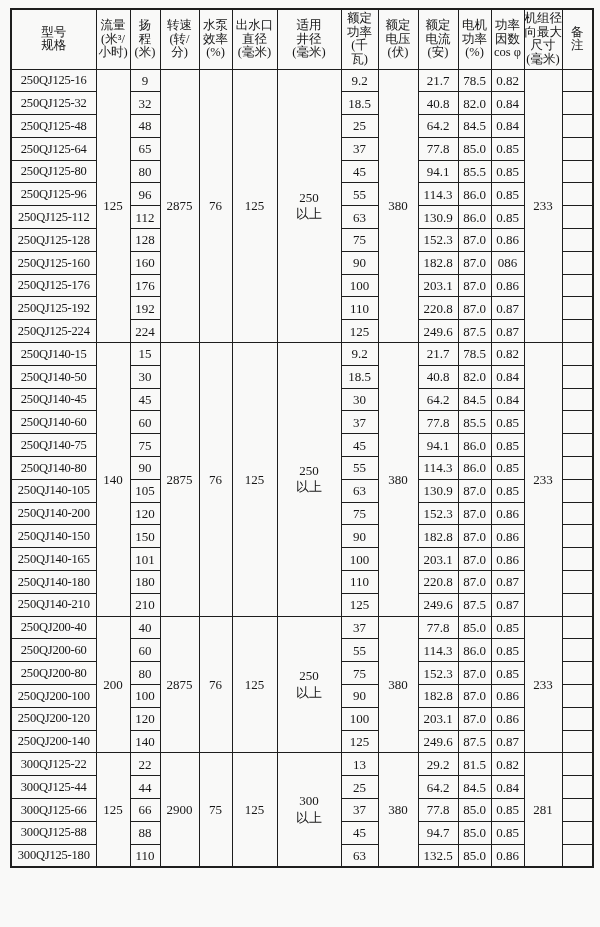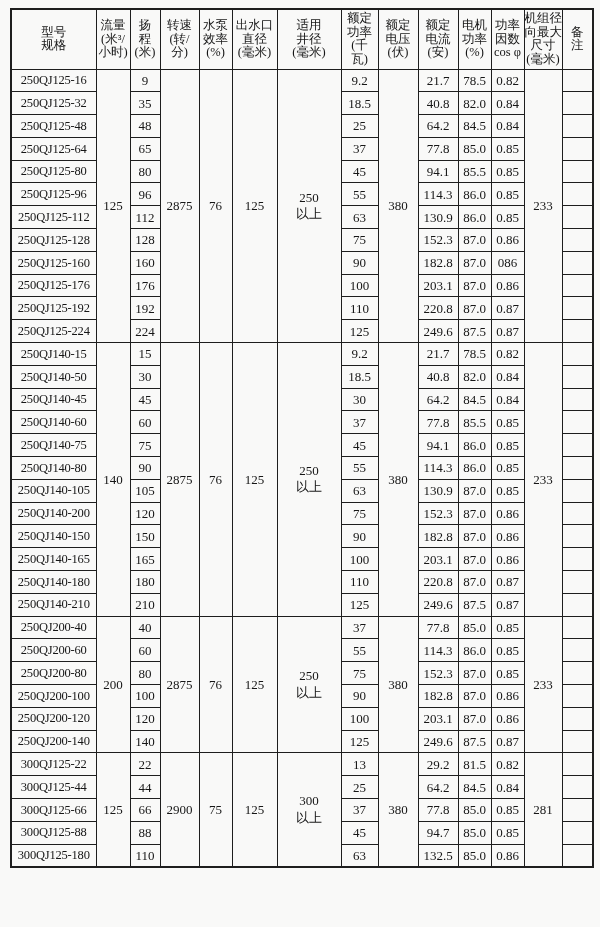--- a/index.html
+++ b/index.html
@@ -157,21 +157,21 @@
           <td>9.2</td>
           <td rowspan="12" class="merged">380</td>
           <td>21.7</td>
           <td>78.5</td>
           <td>0.82</td>
           <td rowspan="12" class="merged">233</td>
           <td></td>
         </tr>
         <tr>
           <td class="model">250QJ125-32</td>
-          <td>35</td>
+          <td>32</td>
           <td>18.5</td>
           <td>40.8</td>
           <td>82.0</td>
           <td>0.84</td>
           <td></td>
         </tr>
         <tr>
           <td class="model">250QJ125-48</td>
           <td>48</td>
           <td>25</td>
@@ -347,21 +347,21 @@
           <td class="model">250QJ140-150</td>
           <td>150</td>
           <td>90</td>
           <td>182.8</td>
           <td>87.0</td>
           <td>0.86</td>
           <td></td>
         </tr>
         <tr>
           <td class="model">250QJ140-165</td>
-          <td>165</td>
+          <td>101</td>
           <td>100</td>
           <td>203.1</td>
           <td>87.0</td>
           <td>0.86</td>
           <td></td>
         </tr>
         <tr>
           <td class="model">250QJ140-180</td>
           <td>180</td>
           <td>110</td>

